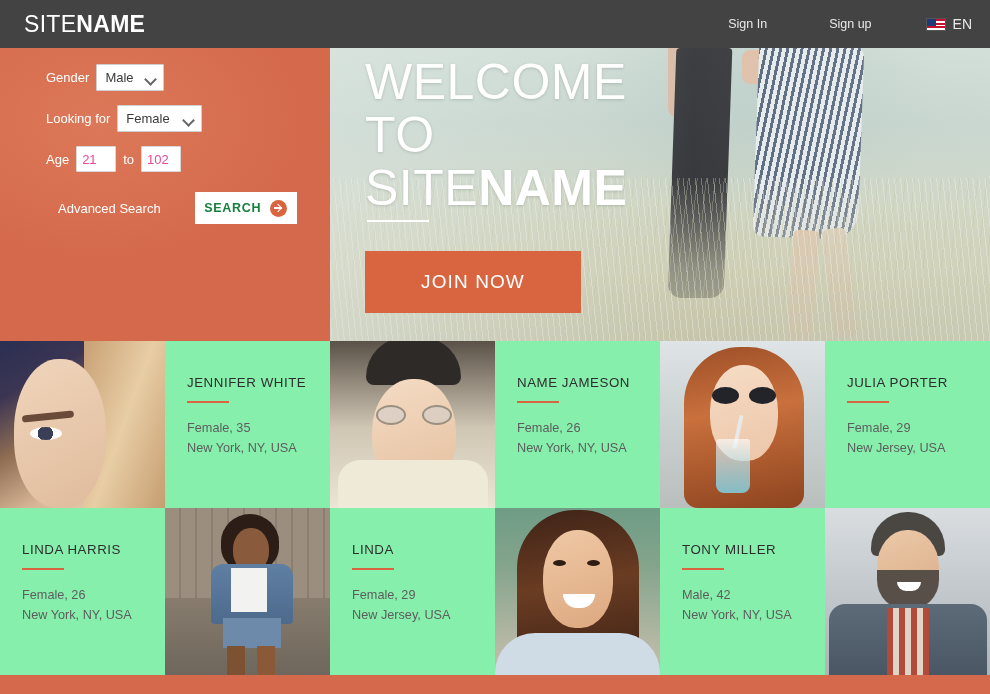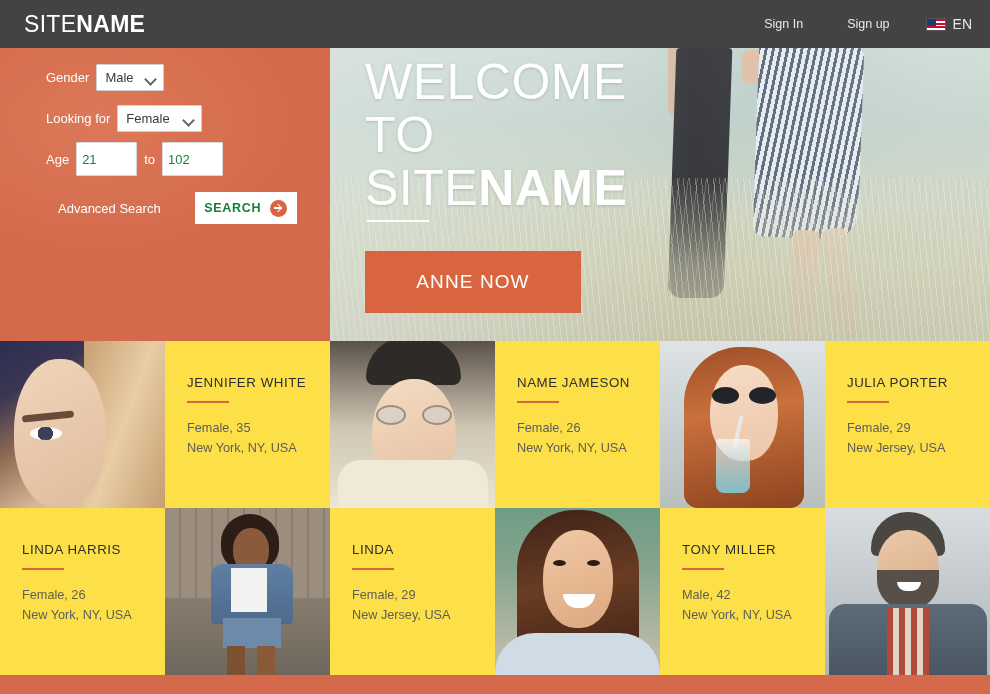--- a/index.html
+++ b/index.html
@@ -26,21 +26,21 @@
     font-size: 23px;
     letter-spacing: 0.3px;
     color: #ffffff;
     font-weight: 300;
     white-space: nowrap;
   }
   #logo .bold { font-weight: 700; }
 
   #header-right {
     margin-left: auto; margin-right: 18px;
-    display: flex; align-items: center; gap: 0;
+    display: flex; align-items: center; gap: 18px;
   }
   .hdr-link {
     color: #e9e9e9;
     font-size: 12.5px;
     text-decoration: none;
     padding: 0 22px;
     white-space: nowrap;
   }
   #lang-box { display: flex; align-items: center; gap: 7px; padding-left: 14px; }
   #flag-icon {
@@ -200,27 +200,27 @@
     width: 7px; height: 7px;
     border-right: 2px solid #666;
     border-bottom: 2px solid #666;
     transform: rotate(45deg);
     pointer-events: none;
   }
   #gender-select { width: 68px; }
   #looking-for-select { width: 85px; }
 
   .age-input {
-    width: 61px; height: 26px;
+    width: 40px; height: 26px;
     background: #ffffff;
     border: 1px solid #d8d8d8;
-    color: #15803d;
+    color: #ec4899;
     font-family: "Liberation Sans", sans-serif;
     font-size: 13px;
-    padding: 16px 5px;
+    padding: 8px 5px;
     border-radius: 1px;
   }
   #age-to-label { color: #ffffff; font-size: 13px; margin: 0 7px; }
 
   #checkbox-row { display: flex; align-items: center; margin-top: 17px; margin-bottom: 18px; }
   .cb-group { display: flex; align-items: center; cursor: pointer; }
   .cb-box {
     width: 13px; height: 13px;
     background: #ffffff;
     border: 1px solid #e5e5e5;
@@ -281,21 +281,21 @@
     position: absolute;
     top: 341px; left: 0;
     width: 990px; height: 334px;
     display: grid;
     grid-template-columns: repeat(6, 165px);
     grid-template-rows: 167px 167px;
   }
   .cell { position: relative; overflow: hidden; }
   .photo-cell { background: #cfc9c4; }
   .info-cell {
-    background: #fde047;
+    background: #86efac;
     padding: 34px 0 0 22px;
     position: relative;
   }
   .profile-name {
     color: #2e2e2e;
     font-size: 13.3px;
     letter-spacing: 0.55px;
     white-space: nowrap;
   }
   .name-divider {
@@ -445,21 +445,21 @@
       <div id="fig-right-hand"></div>
       <div id="fig-right-dress"></div>
       <div id="fig-right-leg1"></div>
       <div id="fig-right-leg2"></div>
       <div id="grass-overlay"></div>
       <div id="hero-haze"></div>
     </div>
     <div id="hero-content">
       <div id="hero-title"><span>WELCOME</span><br><span>TO</span><br><span>SITE</span><span class="bold">NAME</span></div>
       <div id="hero-divider"></div>
-      <button id="join-now-button">ANNE NOW</button>
+      <button id="join-now-button">JOIN NOW</button>
     </div>
   </div>
 
   <div id="search-panel">
 
     <div class="field-row">
       <span class="field-label">Gender</span>
       <span class="sel-wrap">
         <select class="sel" id="gender-select">
           <option>Male</option>

